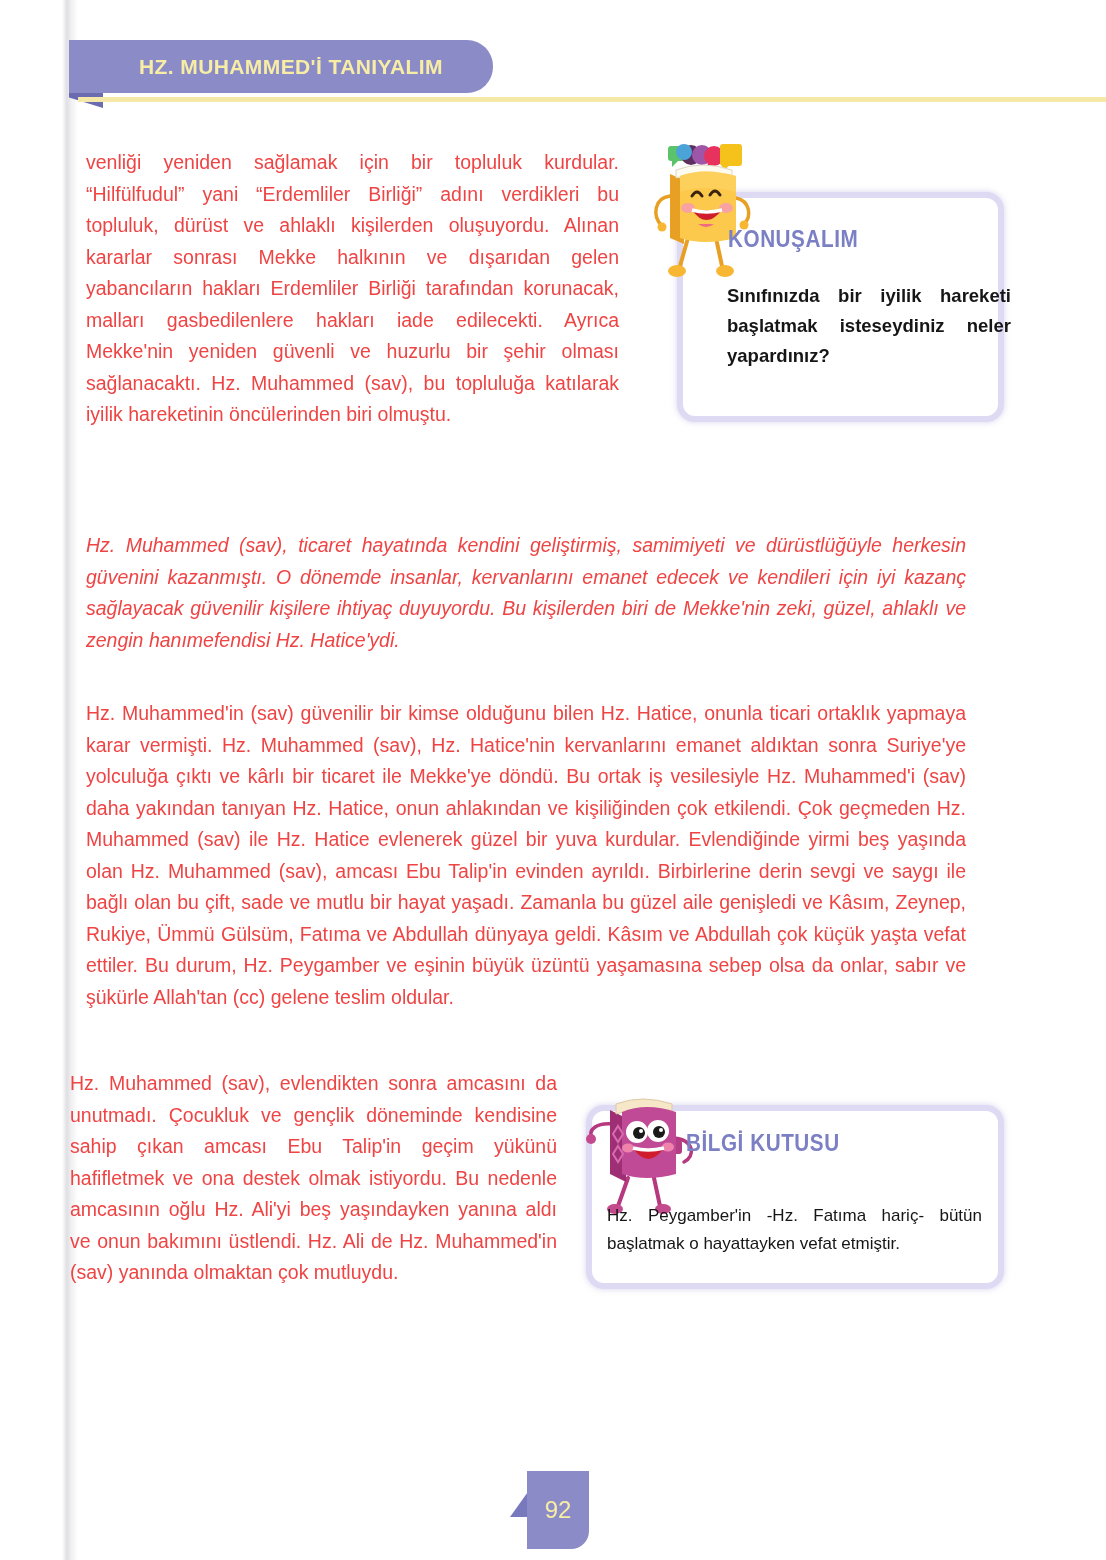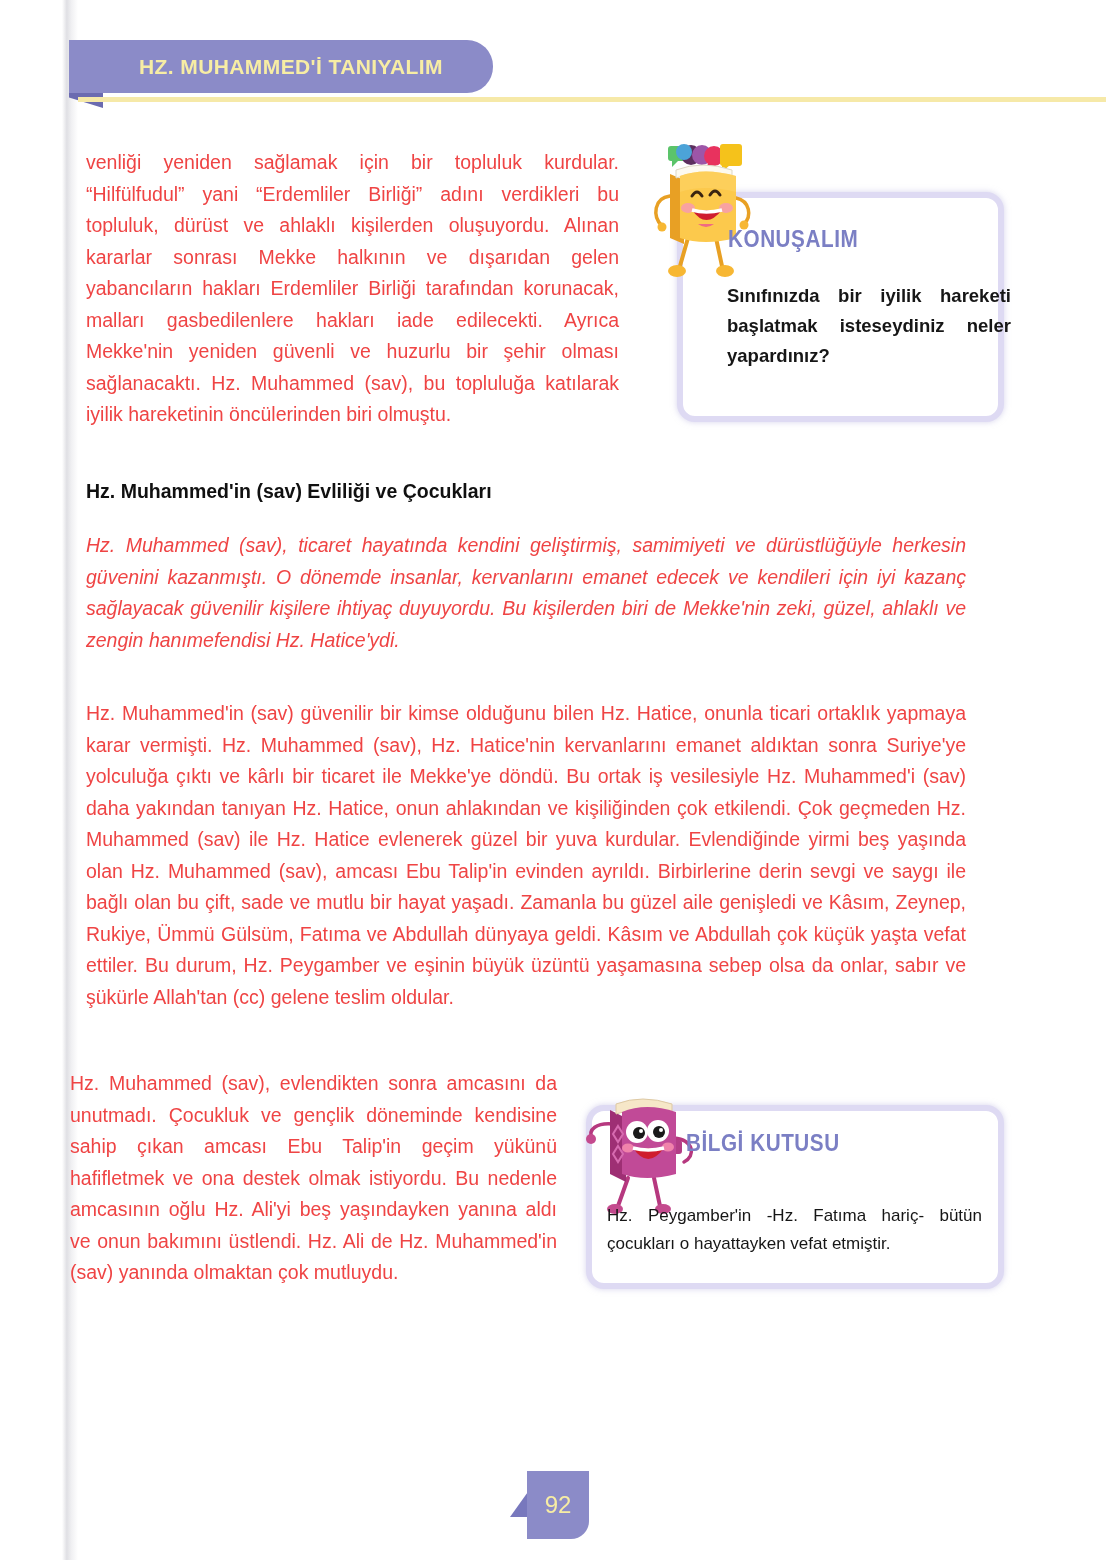--- a/index.html
+++ b/index.html
@@ -174,21 +174,21 @@
     width: 30px;
     height: 42px;
     background: #7878bd;
     clip-path: polygon(100% 0, 100% 100%, 0 100%);
   }
   .page-tab {
     position: absolute;
     left: 527px;
     top: 1471px;
     width: 62px;
-    height: 68px;
+    height: 78px;
     background: #8b8bc8;
     border-bottom-right-radius: 18px;
     display: flex;
     align-items: center;
     justify-content: center;
   }
   .page-number {
     color: #f7eda4;
     font-size: 24px;
     font-weight: normal;
@@ -204,21 +204,20 @@
   <div class="header-zone">
     <div class="header-fold"></div>
     <div class="header-banner">
       <span class="header-title">HZ. MUHAMMED'İ TANIYALIM</span>
     </div>
     <div class="header-rule"></div>
   </div>
 
   <p class="body-text" id="para-intro">venliği yeniden sağlamak için bir topluluk kurdular. “Hilfülfudul” yani “Erdemliler Birliği” adını verdikleri bu topluluk, dürüst ve ahlaklı kişilerden oluşuyordu. Alınan kararlar sonrası Mekke halkının ve dışarıdan gelen yabancıların hakları Erdemliler Birliği tarafından korunacak, malları gasbedilenlere hakları iade edilecekti. Ayrıca Mekke'nin yeniden güvenli ve huzurlu bir şehir olması sağlanacaktı. Hz. Muhammed (sav), bu topluluğa katılarak iyilik hareketinin öncülerinden biri olmuştu.</p>
 
-  <h2 id="subheading">Hz. Muhammed'in (sav) Evliliği ve Çocukları</h2>
 
   <p class="body-text" id="para-2">Hz. Muhammed (sav), ticaret hayatında kendini geliştirmiş, samimiyeti ve dürüstlüğüyle herkesin güvenini kazanmıştı. O dönemde insanlar, kervanlarını emanet edecek ve kendileri için iyi kazanç sağlayacak güvenilir kişilere ihtiyaç duyuyordu. Bu kişilerden biri de Mekke'nin zeki, güzel, ahlaklı ve zengin hanımefendisi Hz. Hatice'ydi.</p>
 
   <p class="body-text" id="para-3">Hz. Muhammed'in (sav) güvenilir bir kimse olduğunu bilen Hz. Hatice, onunla ticari ortaklık yapmaya karar vermişti. Hz. Muhammed (sav), Hz. Hatice'nin kervanlarını emanet aldıktan sonra Suriye'ye yolculuğa çıktı ve kârlı bir ticaret ile Mekke'ye döndü. Bu ortak iş vesilesiyle Hz. Muhammed'i (sav) daha yakından tanıyan Hz. Hatice, onun ahlakından ve kişiliğinden çok etkilendi. Çok geçmeden Hz. Muhammed (sav) ile Hz. Hatice evlenerek güzel bir yuva kurdular. Evlendiğinde yirmi beş yaşında olan Hz. Muhammed (sav), amcası Ebu Talip'in evinden ayrıldı. Birbirlerine derin sevgi ve saygı ile bağlı olan bu çift, sade ve mutlu bir hayat yaşadı. Zamanla bu güzel aile genişledi ve Kâsım, Zeynep, Rukiye, Ümmü Gülsüm, Fatıma ve Abdullah dünyaya geldi. Kâsım ve Abdullah çok küçük yaşta vefat ettiler. Bu durum, Hz. Peygamber ve eşinin büyük üzüntü yaşamasına sebep olsa da onlar, sabır ve şükürle Allah'tan (cc) gelene teslim oldular.</p>
 
   <p class="body-text" id="para-4">Hz. Muhammed (sav), evlendikten sonra amcasını da unutmadı. Çocukluk ve gençlik döneminde kendisine sahip çıkan amcası Ebu Talip'in geçim yükünü hafifletmek ve ona destek olmak istiyordu. Bu nedenle amcasının oğlu Hz. Ali'yi beş yaşındayken yanına aldı ve onun bakımını üstlendi. Hz. Ali de Hz. Muhammed'in (sav) yanında olmaktan çok mutluydu.</p>
 
   <div class="infobox" id="box-konusalim"></div>
 
   <svg class="mascot" id="mascot-yellow" viewBox="0 0 130 148">
@@ -299,20 +298,20 @@
 
     <ellipse cx="50" cy="66" rx="6" ry="4.5" fill="#f58aad" opacity="0.9"></ellipse>
     <ellipse cx="90" cy="65" rx="6" ry="4.5" fill="#f58aad" opacity="0.9"></ellipse>
 
     <path d="M55 66 Q70 88 86 66 Z" fill="#cf1d2e"></path>
     <path d="M55 66 Q70 70 86 66" stroke="#ffffff" stroke-width="3.5" fill="none"></path>
   </svg>
 
   <div class="box-title" id="title-bilgi">BİLGİ KUTUSU</div>
 
-  <div class="box-text" id="text-bilgi">Hz. Peygamber'in -Hz. Fatıma hariç- bütün çocukları o hayattayken vefat etmiştir.</div>
+  <div class="box-text" id="text-bilgi">Hz. Peygamber'in -Hz. Fatıma hariç- bütün başlatmak o hayattayken vefat etmiştir.</div>
 
   <div class="page-tab-fold"></div>
   <div class="page-tab">
     <span class="page-number">92</span>
   </div>
 
 </div>
 
 </body></html>

